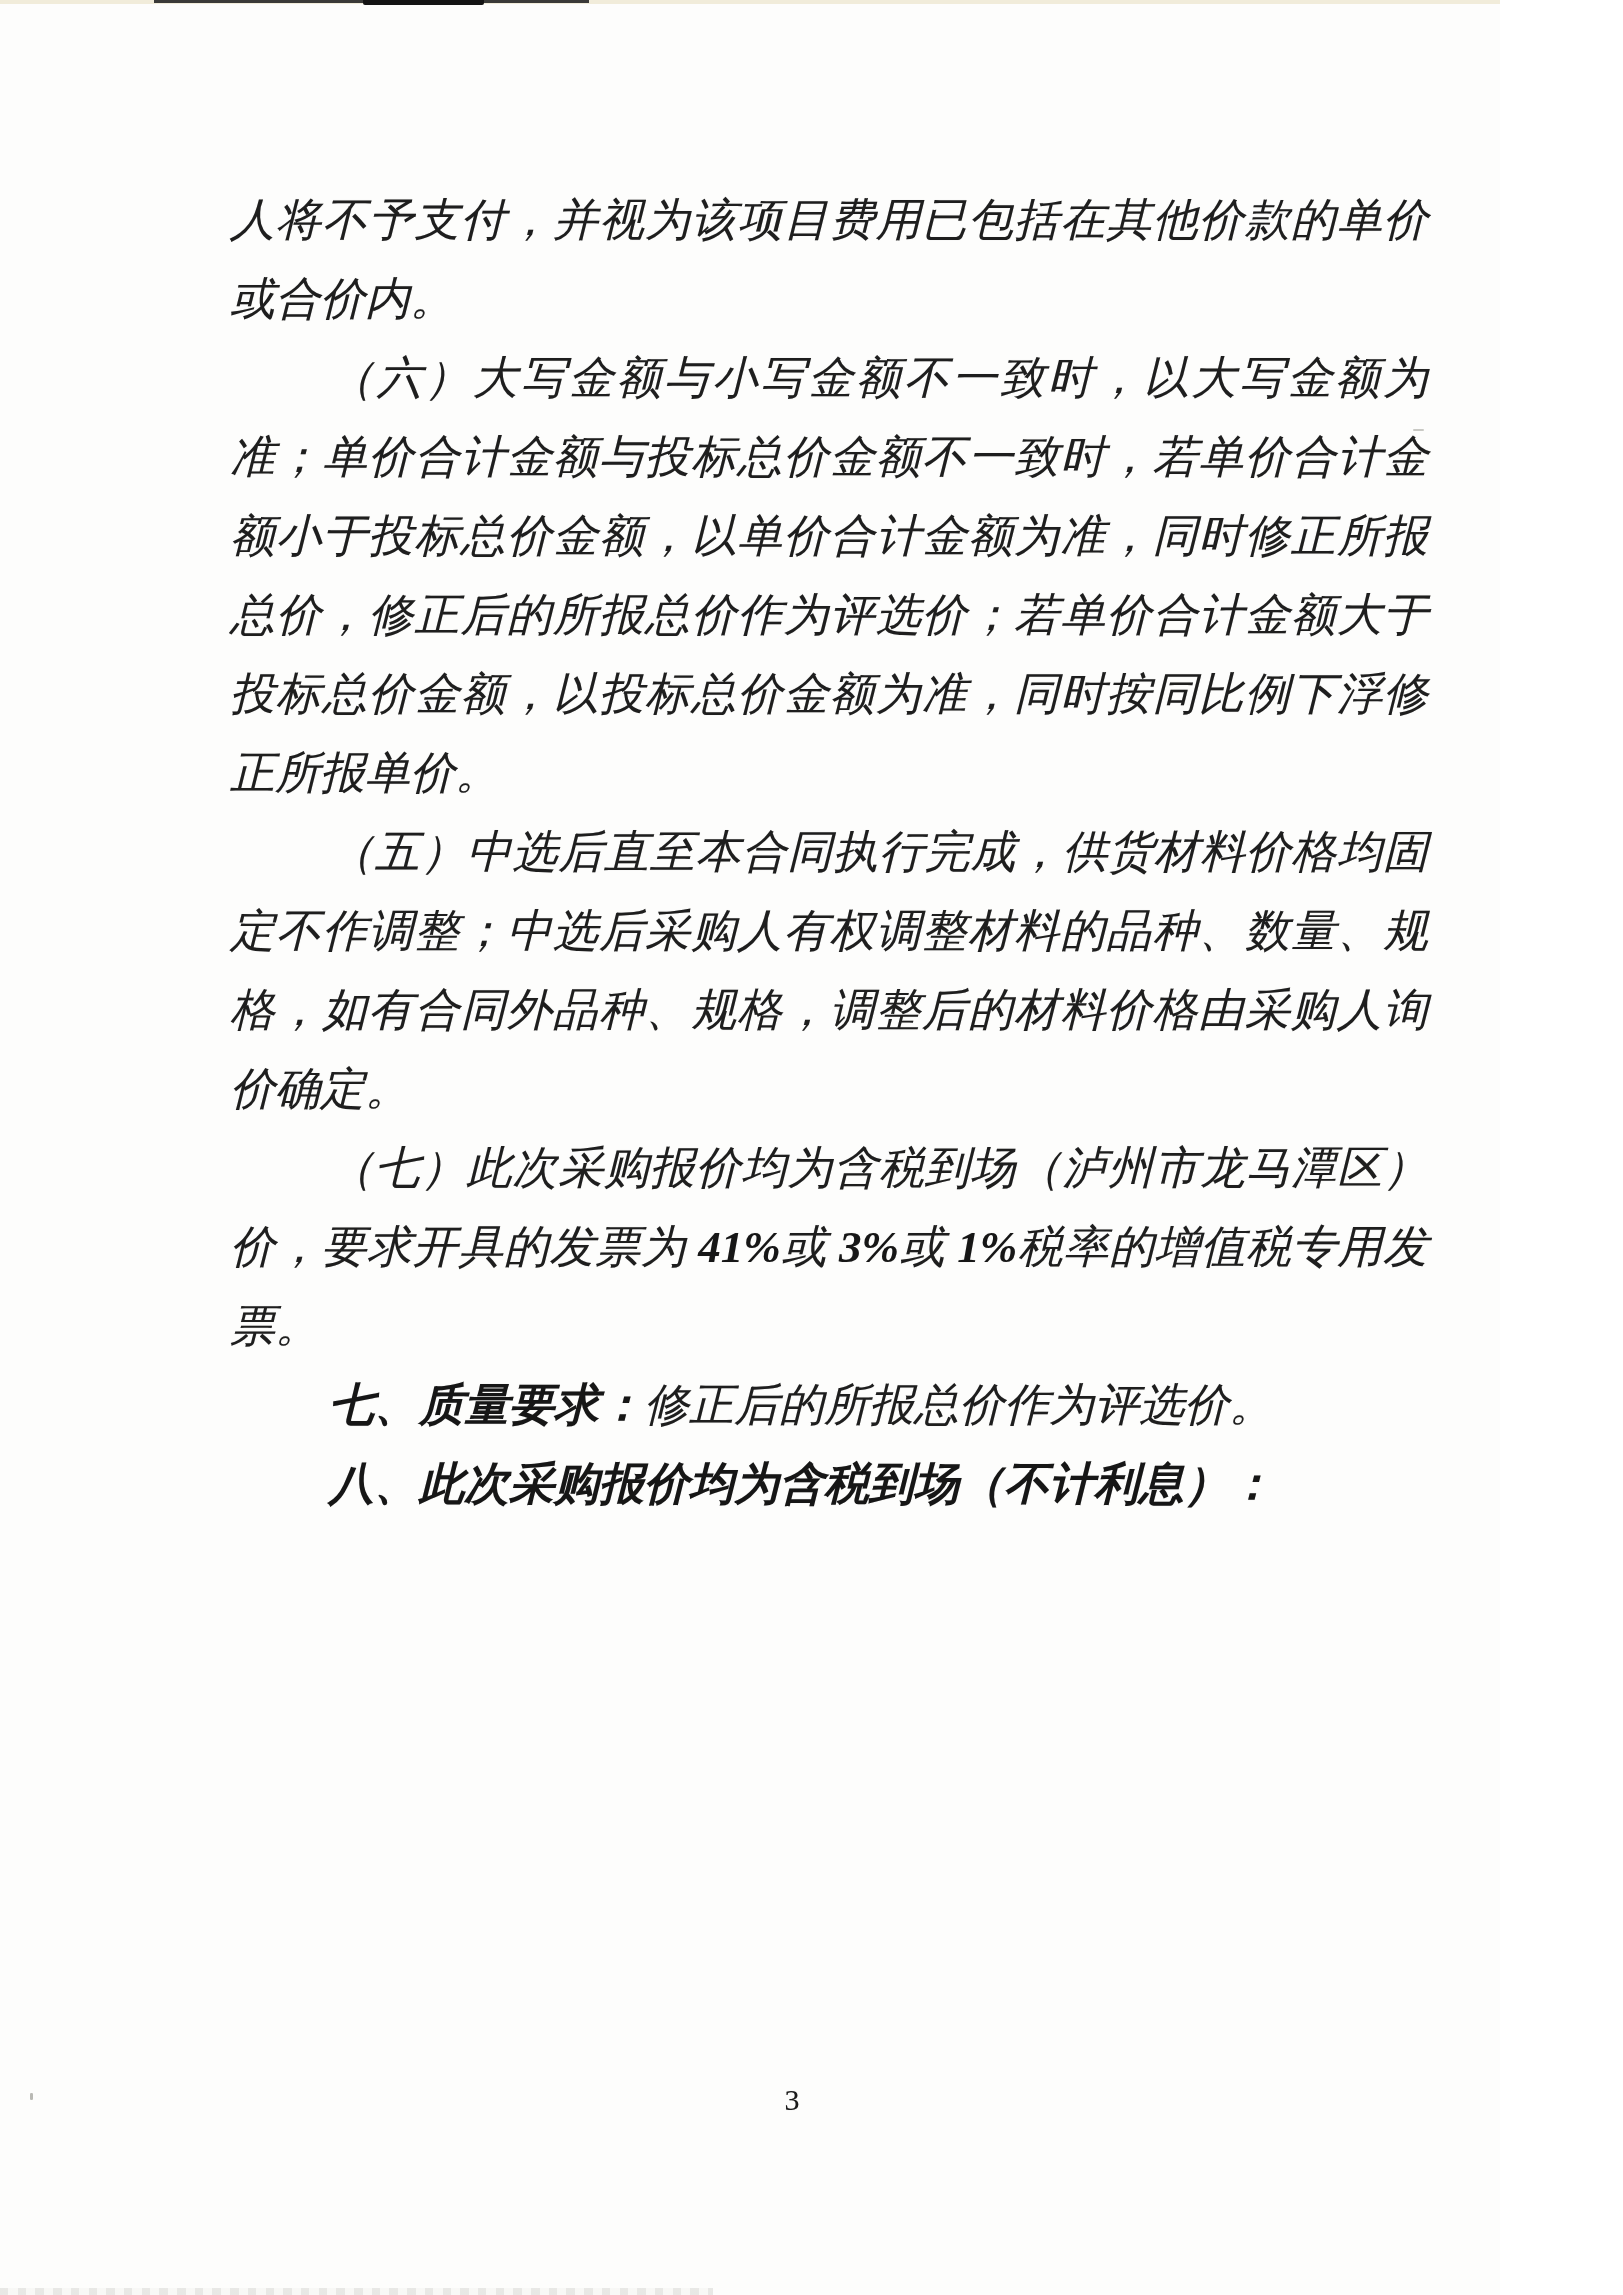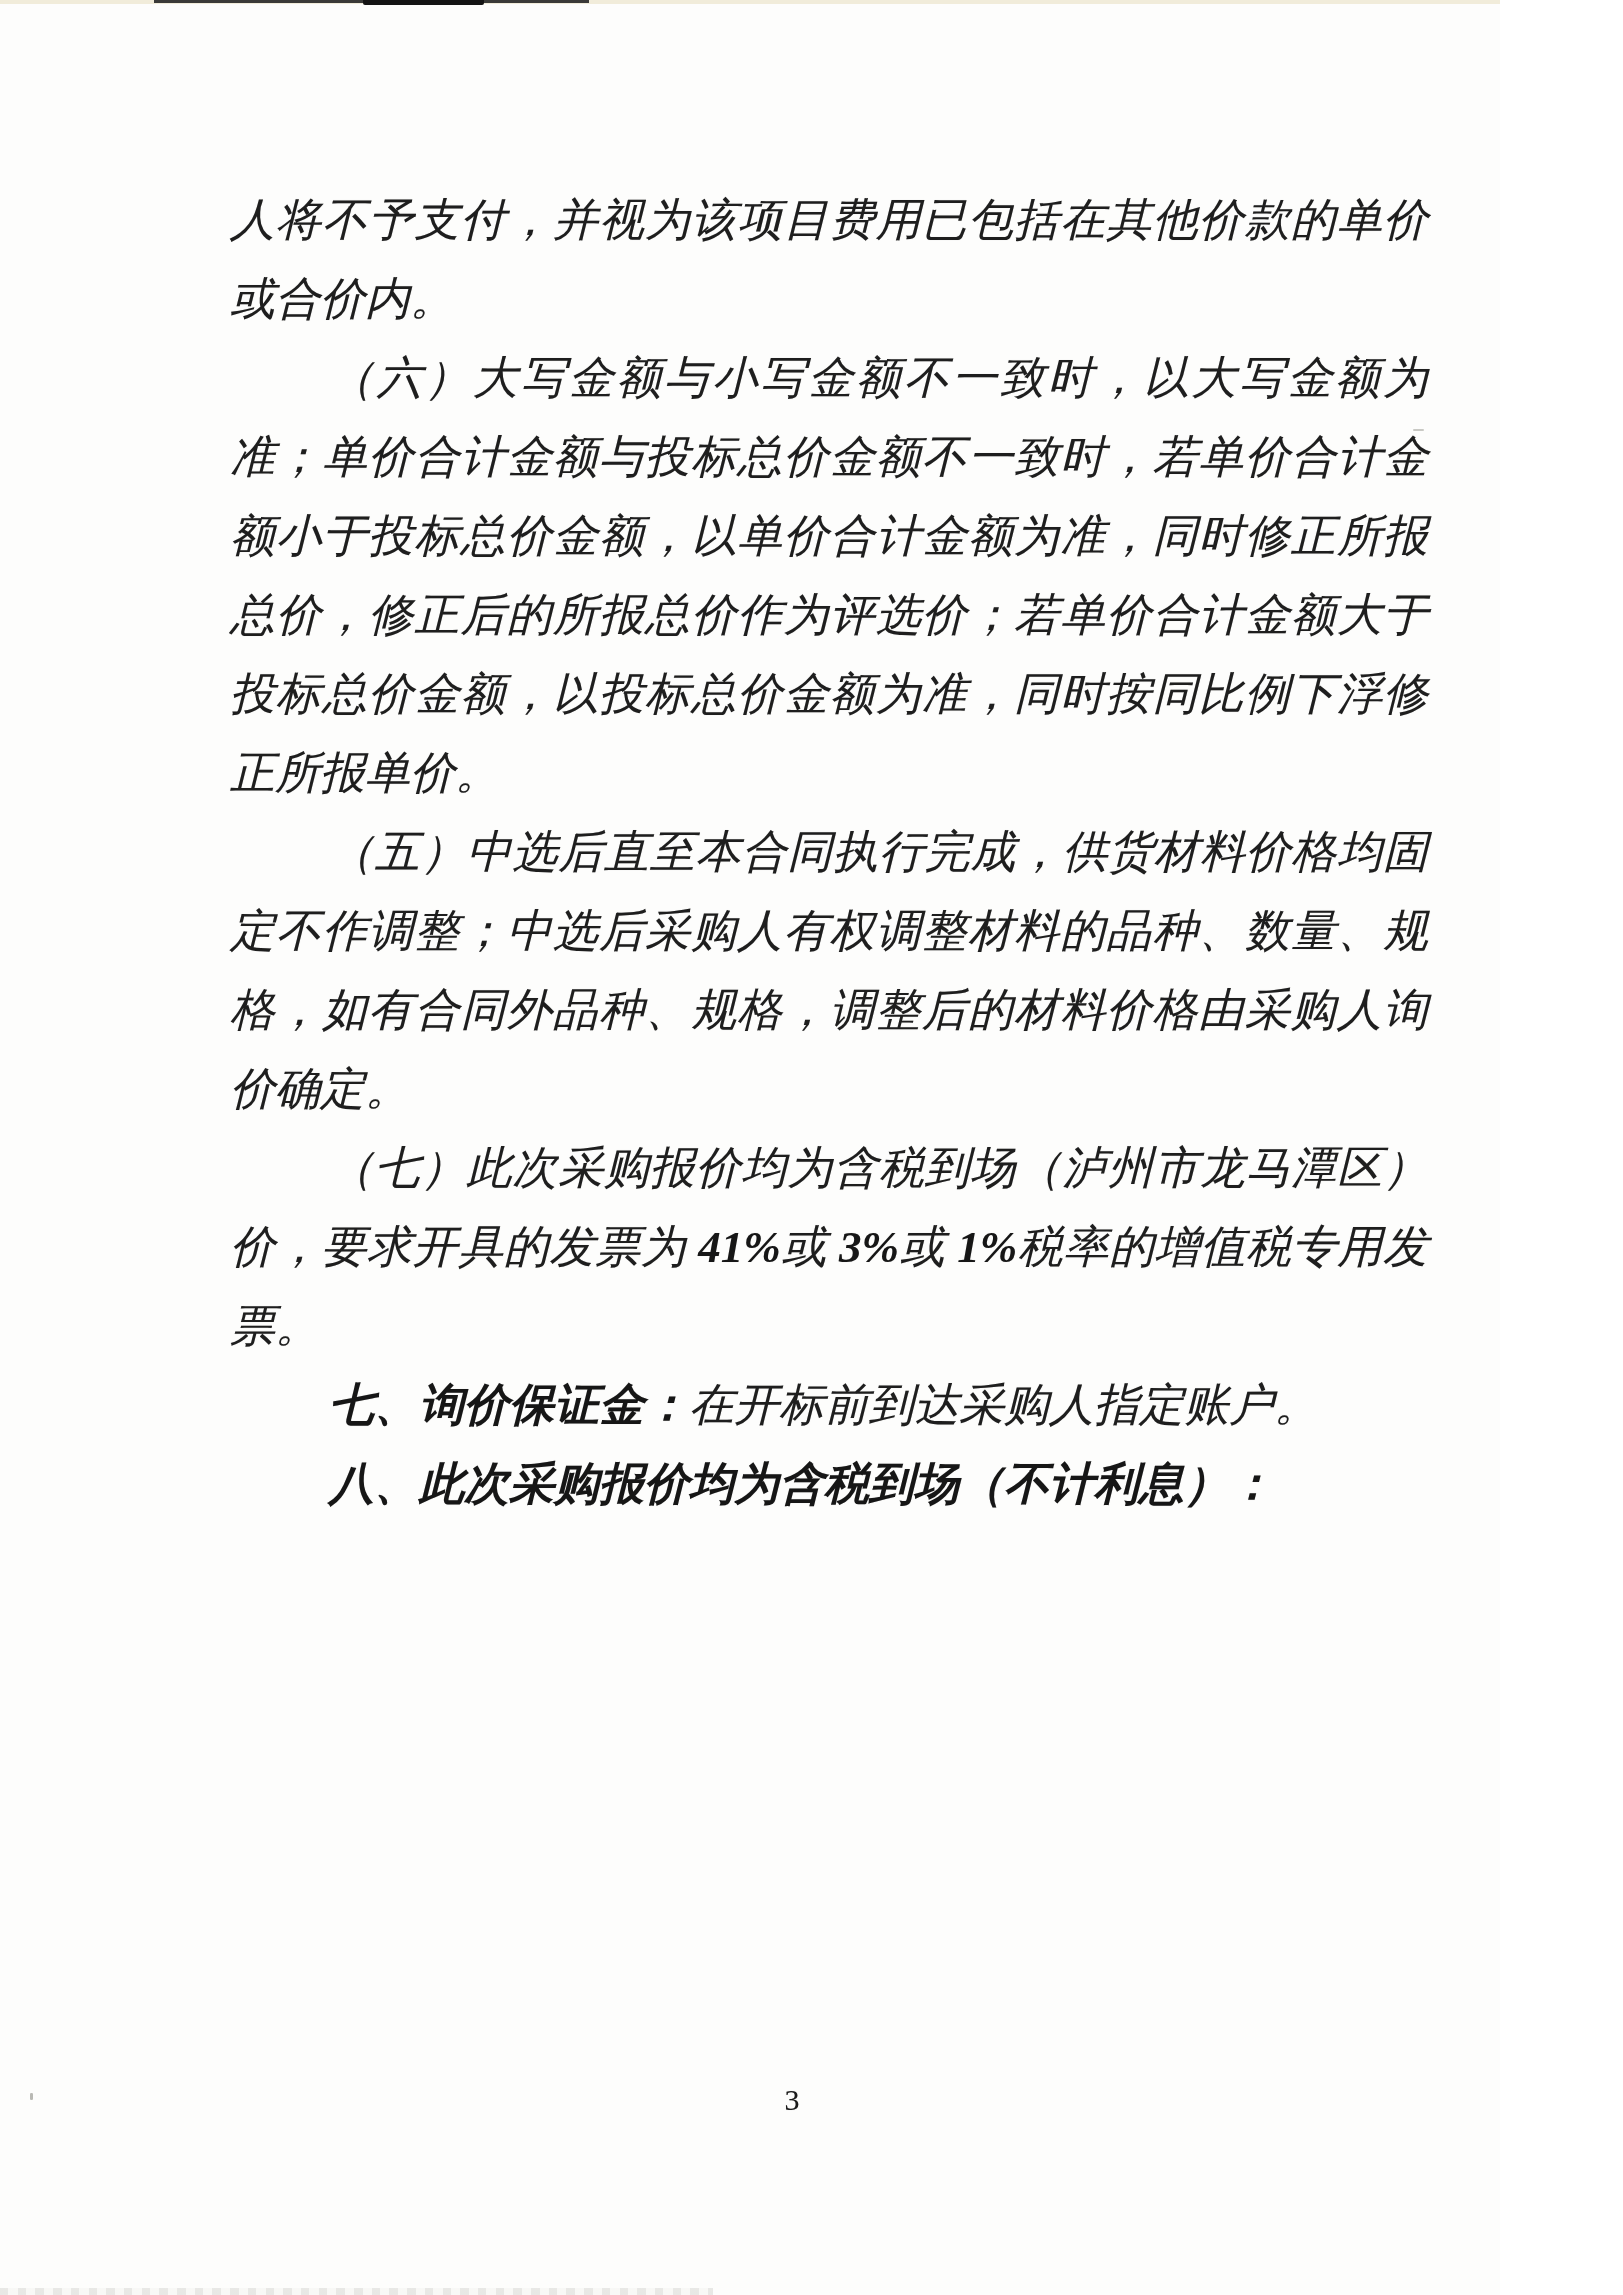--- a/index.html
+++ b/index.html
@@ -90,21 +90,21 @@
   <div class="doc">
 
     <p><span>人将不予支付，并视为该项目费用已包括在其他价款的单价或合价内。</span></p>
 
     <p class="ind"><span>（六）大写金额与小写金额不一致时，以大写金额为准；单价合计金额与投标总价金额不一致时，若单价合计金额小于投标总价金额，以单价合计金额为准，同时修正所报总价，修正后的所报总价作为评选价；若单价合计金额大于投标总价金额，以投标总价金额为准，同时按同比例下浮修正所报单价。</span></p>
 
     <p class="ind"><span>（五）中选后直至本合同执行完成，供货材料价格均固定不作调整；中选后采购人有权调整材料的品种、数量、规格，如有合同外品种、规格，调整后的材料价格由采购人询价确定。</span></p>
 
     <p class="ind"><span>（七）此次采购报价均为含税到场（泸州市龙马潭区）价，要求开具的发票为 </span><span class="b">41%</span><span>或 </span><span class="b">3%</span><span>或 </span><span class="b">1%</span><span>税率的增值税专用发票。</span></p>
 
-    <p class="ind"><span class="b">七、询价保证金：</span><span>在开标前到达采购人指定账户。</span></p>
+    <p class="ind"><span class="b">七、质量要求：</span><span>修正后的所报总价作为评选价。</span></p>
 
     <p class="ind"><span class="b">八、此次采购报价均为含税到场（不计利息）：</span></p>
 
 
   </div>
 
   <div class="page-num">3</div>
 
 </div>
 

